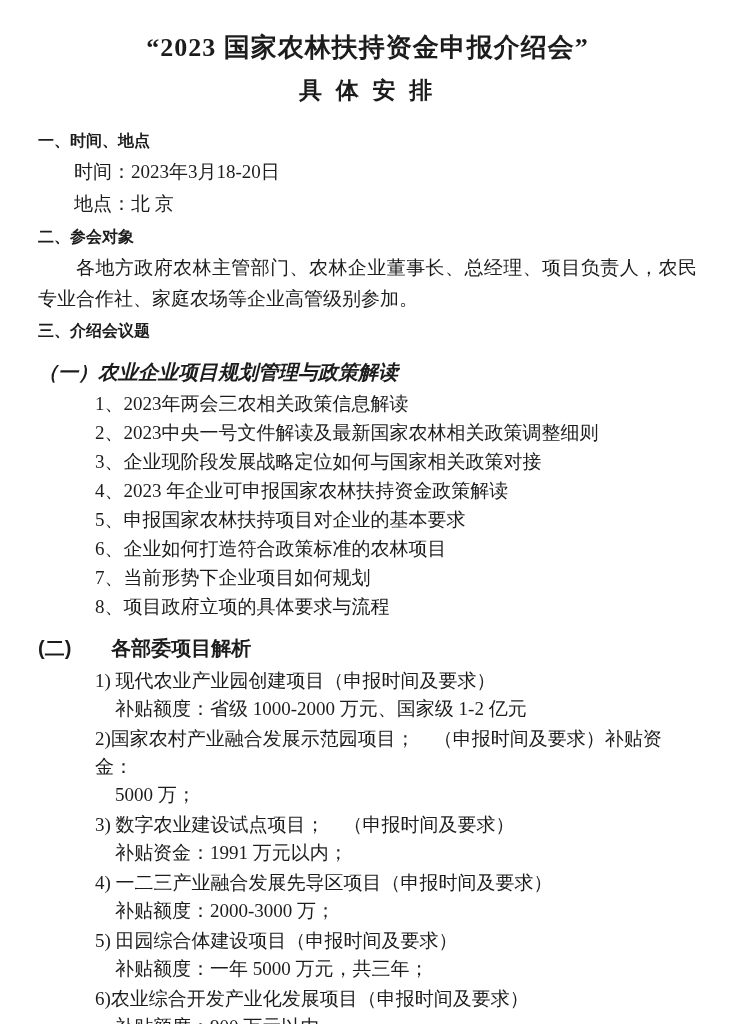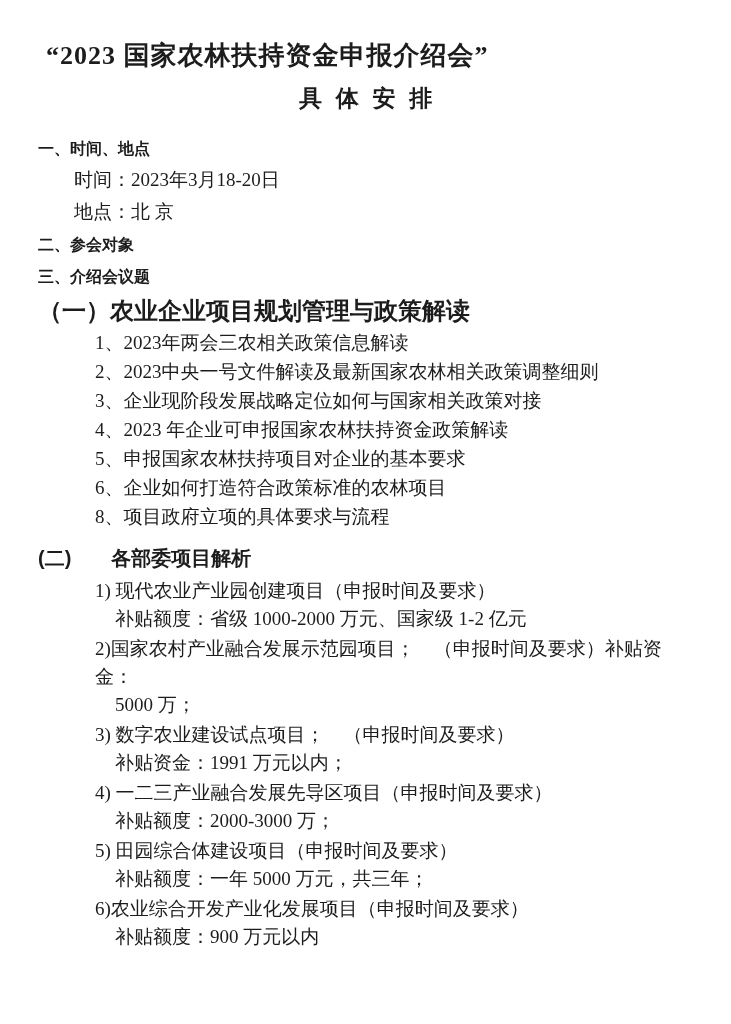--- a/index.html
+++ b/index.html
@@ -3,40 +3,41 @@
 <meta charset="utf-8">
 <style>
   html,body{margin:0;padding:0;background:#888;}
   .page{
     width:731px;height:1024px;background:#ffffff;color:#1c1c1c;
     box-sizing:border-box;padding:30px 34px 0 38px;overflow:hidden;
     font-family:"Liberation Serif","DejaVu Serif",serif;
     font-size:19px;
   }
   .doc-title{
-    margin:8px;font-size:26px;line-height:36px;
+    margin:0;text-align:center;font-size:26px;line-height:36px;
     font-weight:bold;font-family:"Liberation Serif","DejaVu Serif",serif;
     letter-spacing:1px;
   }
   .doc-subtitle{
     margin:8px 0 0 0;text-align:center;font-size:23px;line-height:34px;
     font-weight:bold;letter-spacing:4px;
   }
   .sec-heading{
     font-weight:bold;font-size:16px;line-height:30px;margin-top:18px;
     font-family:"Liberation Sans","DejaVu Sans",sans-serif;
   }
   .sec-heading.tight{margin-top:2px;}
   .body-line{margin-left:36px;line-height:32px;}
   .para{
     margin:0;text-indent:2em;line-height:31px;text-align:justify;
   }
   .sub-heading{
-    font-weight:bold;font-size:24px;line-height:30px;margin-top:4px;
+    font-weight:bold;font-size:20px;line-height:30px;margin-top:11px;
     font-family:"Liberation Sans","DejaVu Sans",sans-serif;
+    font-style:italic;
   }
   .list1{margin-top:2px;}
   .item1{margin-left:57px;line-height:29px;}
   .part2-heading{
     font-weight:bold;font-size:20px;line-height:30px;margin-top:12px;
     font-family:"Liberation Sans","DejaVu Sans",sans-serif;
   }
   .part2-heading .part2-name{margin-left:40px;}
   .projects{margin-top:4px;}
   .project{margin-bottom:2px;}
@@ -49,31 +50,33 @@
 <div class="page">
 
   <h1 class="doc-title">“2023 国家农林扶持资金申报介绍会”</h1>
   <h2 class="doc-subtitle">具 体 安 排</h2>
 
   <div class="sec-heading">一、时间、地点</div>
   <div class="body-line">时间：2023年3月18-20日</div>
   <div class="body-line">地点：北 京</div>
 
   <div class="sec-heading tight">二、参会对象</div>
+  <p class="para">各地方政府农林主管部门、农林企业董事长、总经理、项目负责人，农民专业合作社、家庭农场等企业高管级别参加。</p>
 
   <div class="sec-heading tight">三、介绍会议题</div>
 
   <div class="sub-heading">（一）农业企业项目规划管理与政策解读</div>
   <div class="list1">
     <div class="item1">1、2023年两会三农相关政策信息解读</div>
     <div class="item1">2、2023中央一号文件解读及最新国家农林相关政策调整细则</div>
     <div class="item1">3、企业现阶段发展战略定位如何与国家相关政策对接</div>
     <div class="item1">4、2023 年企业可申报国家农林扶持资金政策解读</div>
     <div class="item1">5、申报国家农林扶持项目对企业的基本要求</div>
     <div class="item1">6、企业如何打造符合政策标准的农林项目</div>
+    <div class="item1">7、当前形势下企业项目如何规划</div>
     <div class="item1">8、项目政府立项的具体要求与流程</div>
   </div>
 
   <div class="part2-heading">
     <span class="part2-label">(二)</span><span class="part2-name">各部委项目解析</span>
   </div>
 
   <div class="projects">
     <div class="project">
       <div class="project-title">1) 现代农业产业园创建项目（申报时间及要求）</div>

